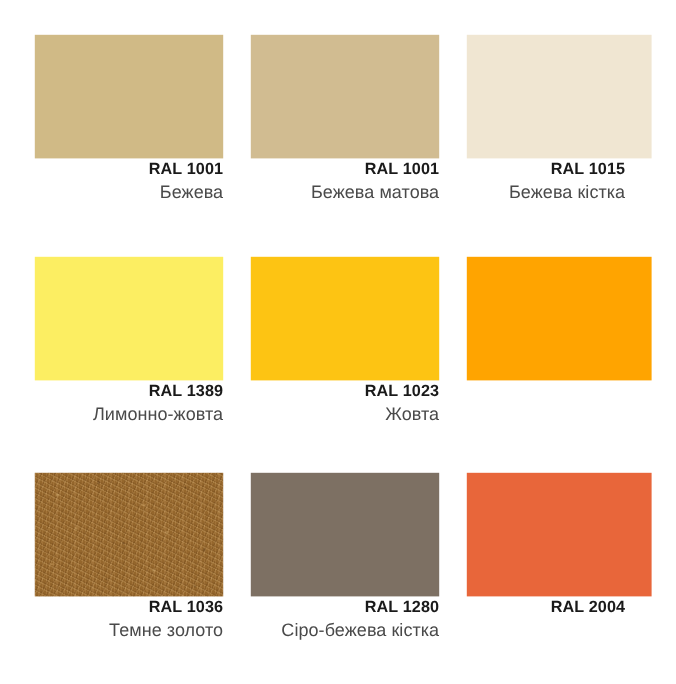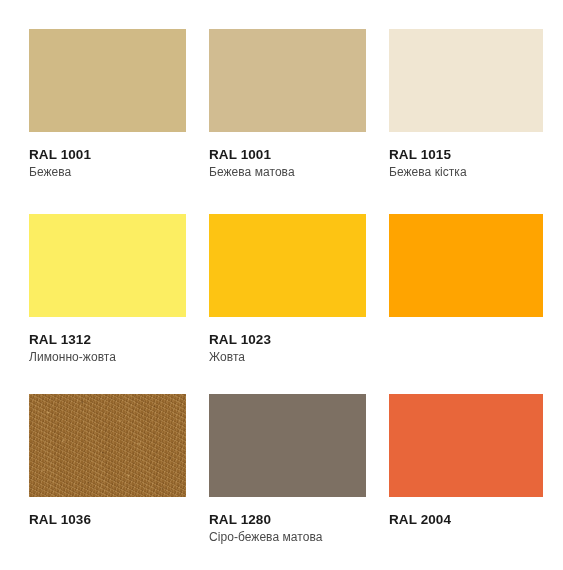--- a/index.html
+++ b/index.html
@@ -60,34 +60,34 @@
       radial-gradient(ellipse 4px 2px at 9%  74%, rgba(252,212,146,.30), transparent 70%),
       radial-gradient(ellipse 2px 2px at 38% 86%, rgba(60,32,8,.34),     transparent 70%),
       radial-gradient(ellipse 3px 3px at 63% 79%, rgba(255,222,156,.30), transparent 70%),
       radial-gradient(ellipse 2px 2px at 85% 92%, rgba(54,28,5,.32),     transparent 70%),
       repeating-linear-gradient(27deg,  rgba(255,225,165,.13) 0 1px, rgba(90,52,16,.13) 1px 2px, transparent 2px 4px),
       repeating-linear-gradient(-63deg, rgba(255,220,160,.10) 0 1px, rgba(72,40,10,.12) 1px 2px, transparent 2px 5px),
       repeating-linear-gradient(90deg,  rgba(255,255,255,.05) 0 1px, rgba(0,0,0,.05) 1px 3px);
   }
 
   .swatch-meta {
-    padding-top: 14px;
+    text-align: right;
   }
 
   .swatch-code {
     font-size: 13.5px;
     font-weight: bold;
     color: #1a1a1a;
     line-height: 1.32;
     letter-spacing: .1px;
     white-space: nowrap;
   }
 
   .swatch-name {
-    font-size: 12px;
+    font-size: 15px;
     font-weight: normal;
     color: #4a4a4a;
     line-height: 1.45;
     letter-spacing: .05px;
     white-space: nowrap;
   }
 </style>
 </head>
 <body>
 
@@ -109,45 +109,46 @@
     <div class="swatch-card col-2 row-0">
       <div class="swatch-chip" style="background-color: rgb(240, 230, 210);"></div>
       <div class="swatch-meta">
         <div class="swatch-code">RAL 1015</div>
         <div class="swatch-name">Бежева кістка</div>
       </div>
     </div>
     <div class="swatch-card col-0 row-1">
       <div class="swatch-chip" style="background-color: rgb(252, 238, 98);"></div>
       <div class="swatch-meta">
-        <div class="swatch-code">RAL 1312</div>
+        <div class="swatch-code">RAL 1389</div>
         <div class="swatch-name">Лимонно-жовта</div>
       </div>
     </div>
     <div class="swatch-card col-1 row-1">
       <div class="swatch-chip" style="background-color: rgb(253, 196, 19);"></div>
       <div class="swatch-meta">
         <div class="swatch-code">RAL 1023</div>
         <div class="swatch-name">Жовта</div>
       </div>
     </div>
     <div class="swatch-card col-2 row-1">
       <div class="swatch-chip" style="background-color: rgb(255, 164, 0);"></div>
     </div>
     <div class="swatch-card col-0 row-2">
       <div class="swatch-chip texture-metallic" style="background-color: rgb(156, 107, 46);"></div>
       <div class="swatch-meta">
         <div class="swatch-code">RAL 1036</div>
+        <div class="swatch-name">Темне золото</div>
       </div>
     </div>
     <div class="swatch-card col-1 row-2">
       <div class="swatch-chip" style="background-color: rgb(125, 112, 99);"></div>
       <div class="swatch-meta">
         <div class="swatch-code">RAL 1280</div>
-        <div class="swatch-name">Сіро-бежева матова</div>
+        <div class="swatch-name">Сіро-бежева кістка</div>
       </div>
     </div>
     <div class="swatch-card col-2 row-2">
       <div class="swatch-chip" style="background-color: rgb(232, 102, 58);"></div>
       <div class="swatch-meta">
         <div class="swatch-code">RAL 2004</div>
       </div>
     </div>
   </div>
 

